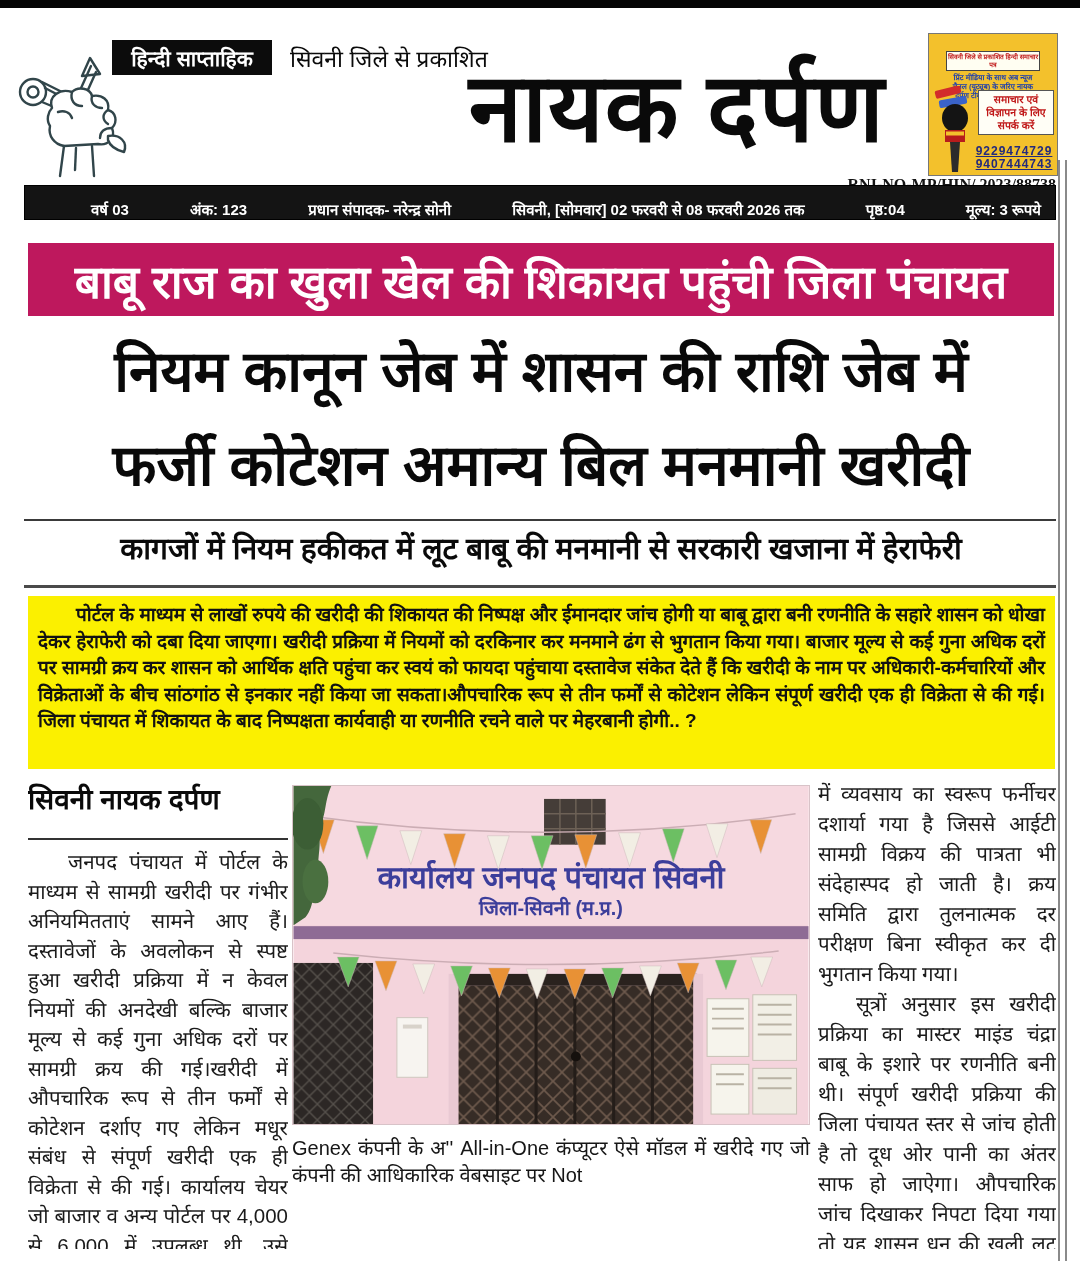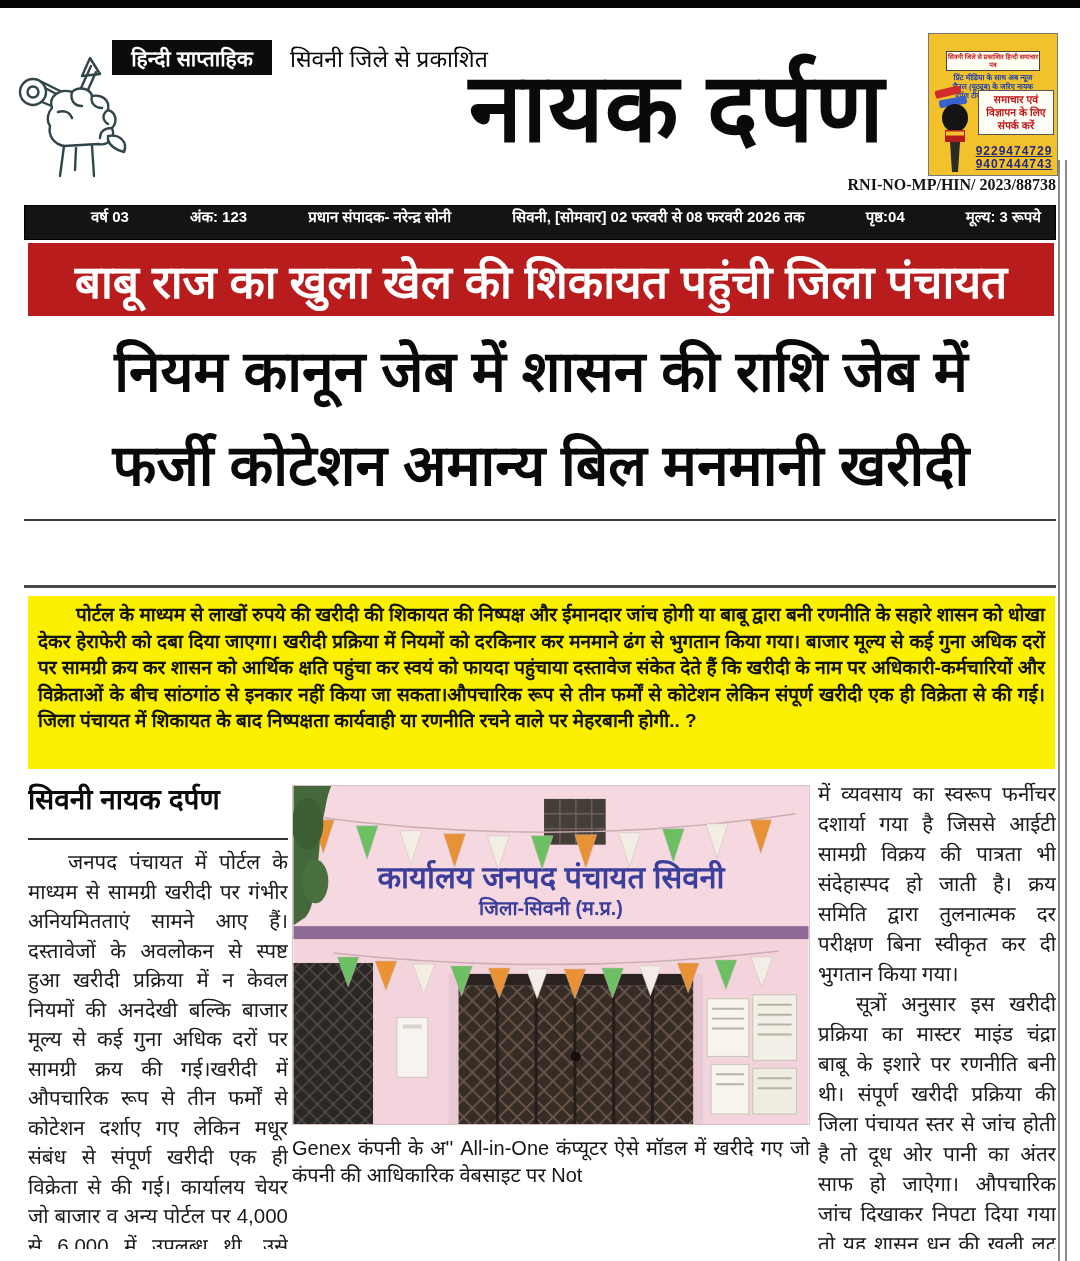--- a/index.html
+++ b/index.html
@@ -35,28 +35,28 @@
     color:#c01818;font-size:10.5px;line-height:13px;text-align:center;padding:2px 1px;box-sizing:border-box;
   }
   .ad-phones{position:absolute;right:3px;bottom:4px;width:80px;text-align:center;color:#232a7d;font-size:12px;line-height:13px;letter-spacing:1px;text-decoration:underline;}
   .rni{
     position:absolute;right:24px;top:176px;font-family:"Liberation Serif","DejaVu Serif",serif;
     font-weight:bold;font-size:16px;color:#141414;
   }
 
   
   .dateline{
-    position:absolute;left:24px;top:205px;width:1032px;height:35px;background:#141414;
+    position:absolute;left:24px;top:185px;width:1032px;height:35px;background:#141414;
     border:1px solid #000;box-sizing:border-box;color:#fff;font-weight:bold;font-size:15px;
-    display:flex;align-items:flex-start;justify-content:space-between;padding:0 14px 0 66px;white-space:nowrap;
+    display:flex;align-items:flex-end;justify-content:space-between;padding:0 14px 0 66px;white-space:nowrap;
   }
 
   
   .kicker{
-    position:absolute;left:28px;top:243px;width:1026px;height:73px;background:#b91c1c;color:#fff;
+    position:absolute;left:28px;top:243px;width:1026px;height:73px;background:#be185d;color:#fff;
     font-weight:bold;font-size:46px;display:flex;align-items:center;justify-content:center;
     white-space:nowrap;overflow:hidden;text-align:center;
   }
   .main-headline{
     position:absolute;left:28px;top:324px;width:1026px;height:190px;text-align:center;
     font-weight:bold;font-size:57px;line-height:94px;color:#090909;overflow:hidden;white-space:nowrap;
   }
   .rule-1{position:absolute;left:24px;top:519px;width:1032px;height:0;border-top:2px solid #3a3a3a;}
   .sub-headline{
     position:absolute;left:28px;top:527px;width:1026px;height:52px;text-align:center;
@@ -162,20 +162,21 @@
   </div>
 
   <div class="kicker">बाबू राज का खुला खेल की शिकायत पहुंची जिला पंचायत</div>
 
   <div class="main-headline">
     <div>नियम कानून जेब में शासन की राशि जेब में</div>
     <div>फर्जी कोटेशन अमान्य बिल मनमानी खरीदी</div>
   </div>
 
   <div class="rule-1"></div>
+  <div class="sub-headline">कागजों में नियम हकीकत में लूट बाबू की मनमानी से सरकारी खजाना में हेराफेरी</div>
   <div class="rule-2"></div>
 
   <div class="lead">पोर्टल के माध्यम से लाखों रुपये की खरीदी की शिकायत की निष्पक्ष और ईमानदार जांच होगी या बाबू द्वारा बनी रणनीति के सहारे शासन को धोखा देकर हेराफेरी को दबा दिया जाएगा। खरीदी प्रक्रिया में नियमों को दरकिनार कर मनमाने ढंग से भुगतान किया गया। बाजार मूल्य से कई गुना अधिक दरों पर सामग्री क्रय कर शासन को आर्थिक क्षति पहुंचा कर स्वयं को फायदा पहुंचाया दस्तावेज संकेत देते हैं कि खरीदी के नाम पर अधिकारी-कर्मचारियों और विक्रेताओं के बीच सांठगांठ से इनकार नहीं किया जा सकता।औपचारिक रूप से तीन फर्मों से कोटेशन लेकिन संपूर्ण खरीदी एक ही विक्रेता से की गई। जिला पंचायत में शिकायत के बाद निष्पक्षता कार्यवाही या रणनीति रचने वाले पर मेहरबानी होगी.. ?</div>
 
   <div class="col-left">
     <div class="byline">सिवनी नायक दर्पण</div>
     <p>जनपद पंचायत में पोर्टल के माध्यम से सामग्री खरीदी पर गंभीर अनियमितताएं सामने आए हैं। दस्तावेजों के अवलोकन से स्पष्ट हुआ खरीदी प्रक्रिया में न केवल नियमों की अनदेखी बल्कि बाजार मूल्य से कई गुना अधिक दरों पर सामग्री क्रय की गई।खरीदी में औपचारिक रूप से तीन फर्मों से कोटेशन दर्शाए गए लेकिन मधूर संबंध से संपूर्ण खरीदी एक ही विक्रेता से की गई। कार्यालय चेयर जो बाजार व अन्य पोर्टल पर 4,000 से 6,000 में उपलब्ध थी, उसे 13,000 प्रति नग की दर से खरीदा गया। इतना ही नहीं,</p>
   </div>
 
   <div class="col-center">

